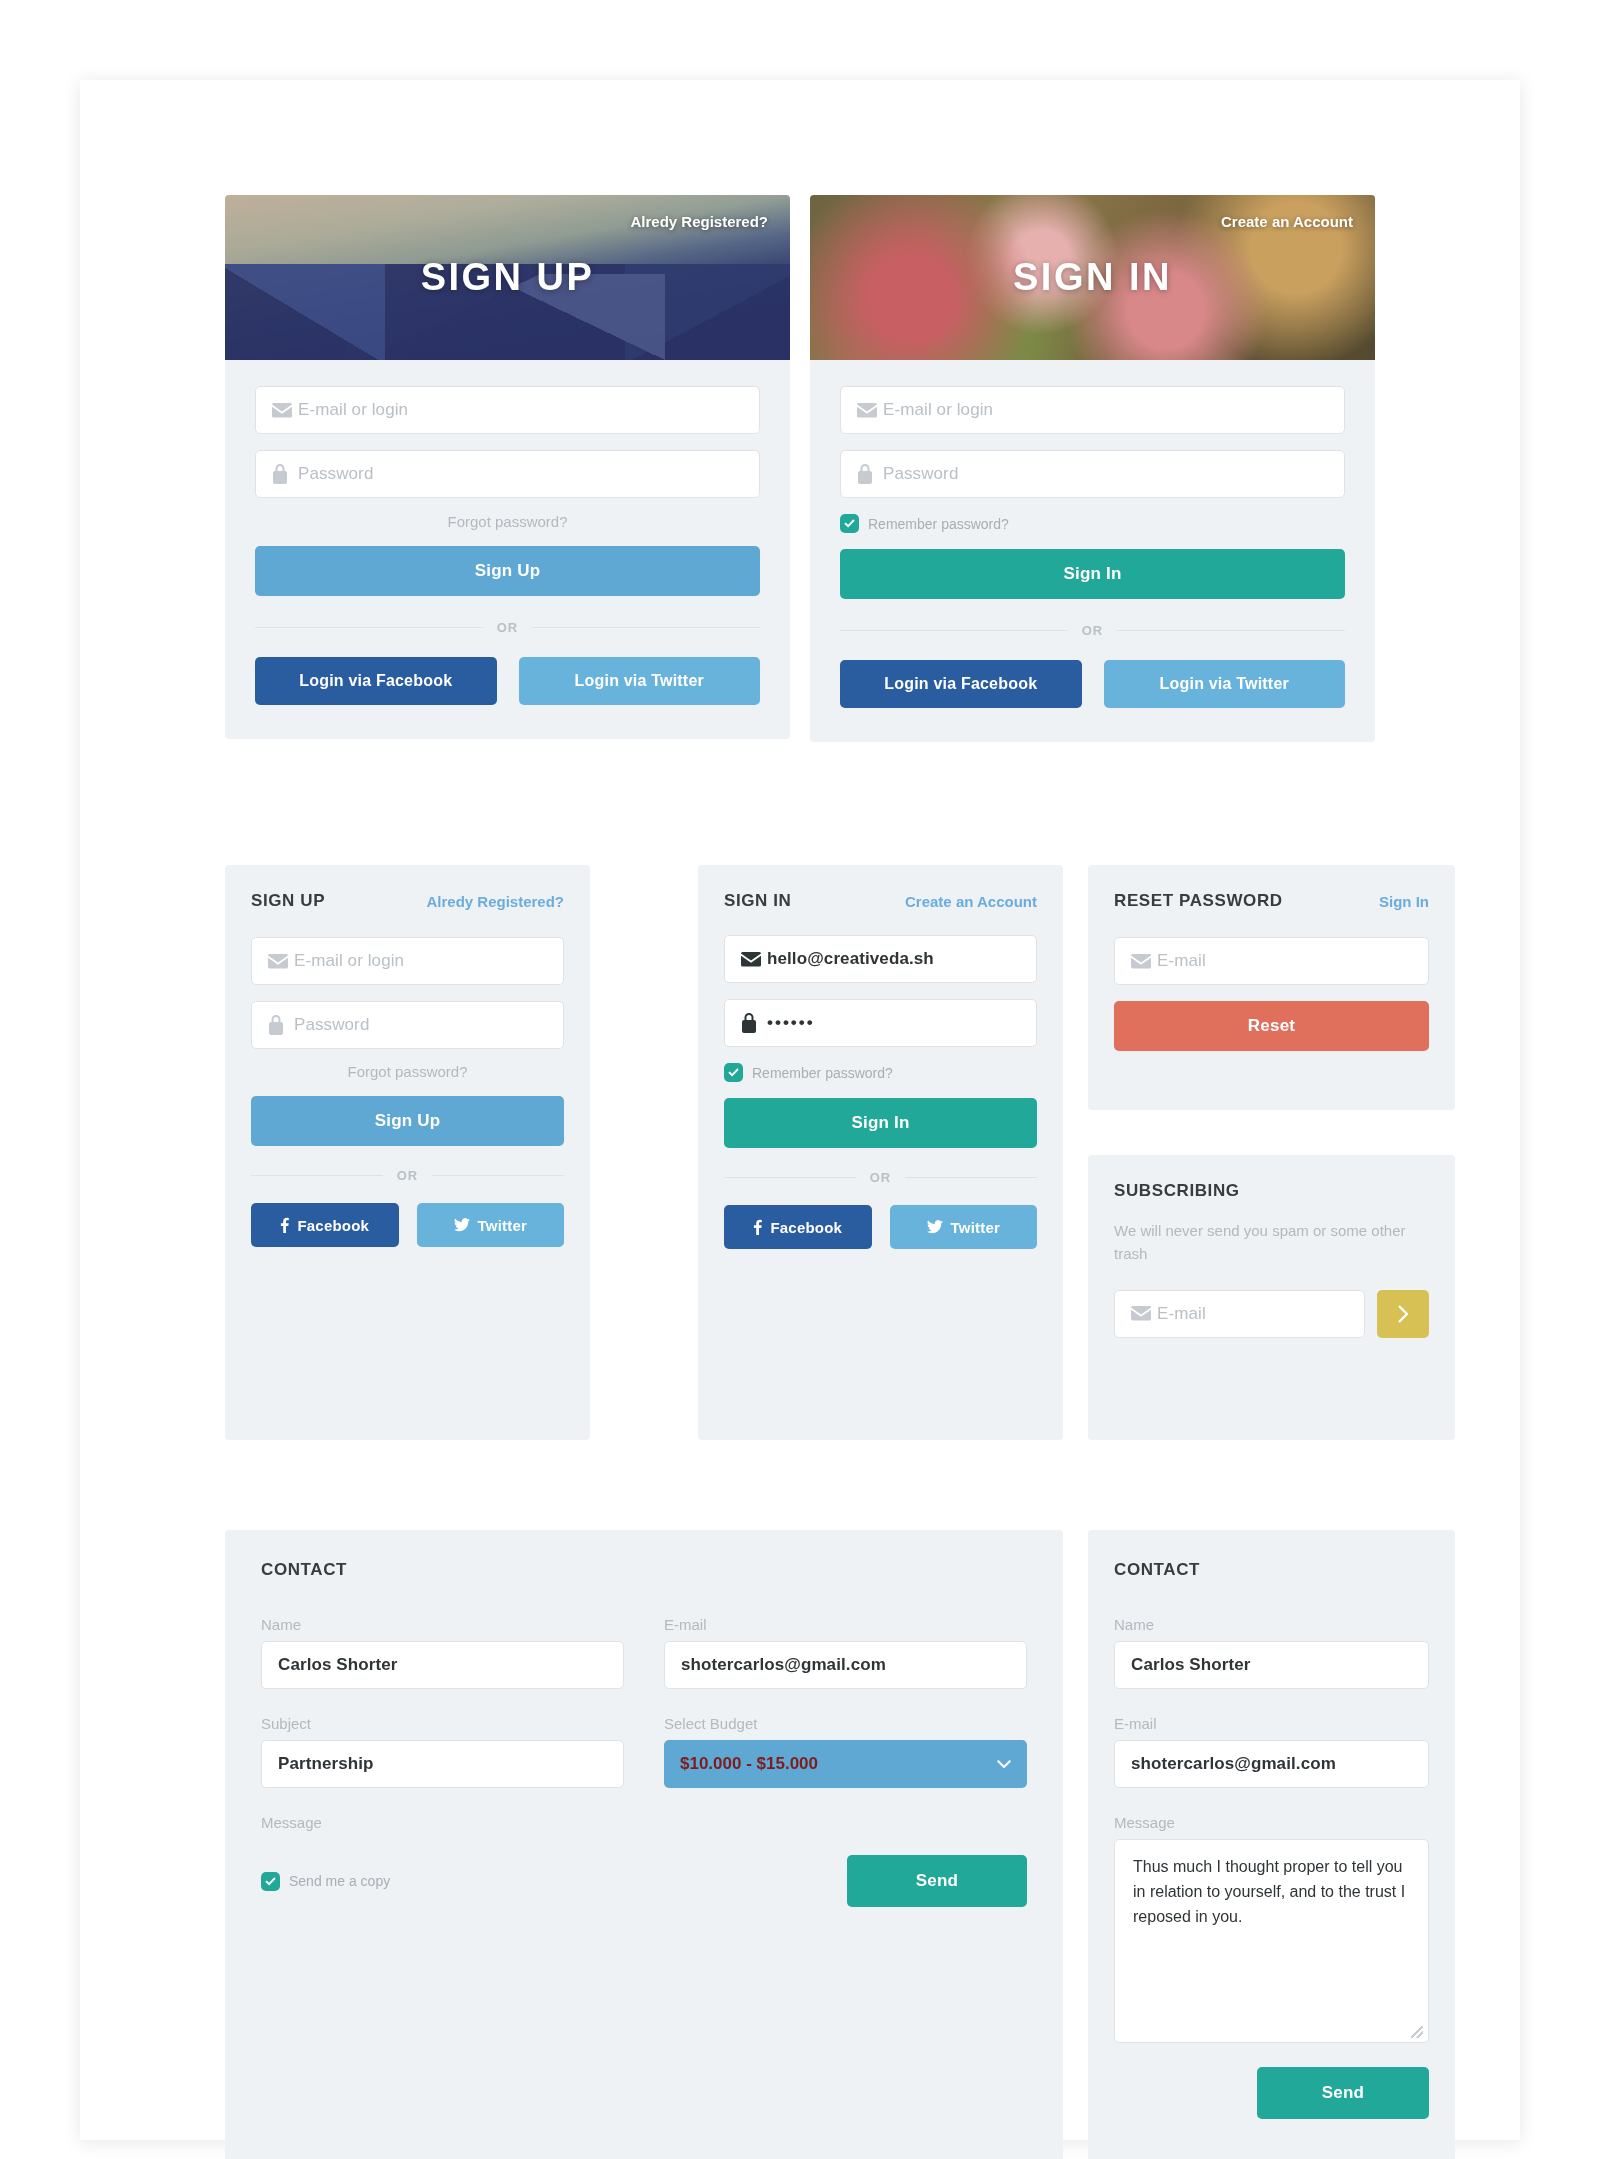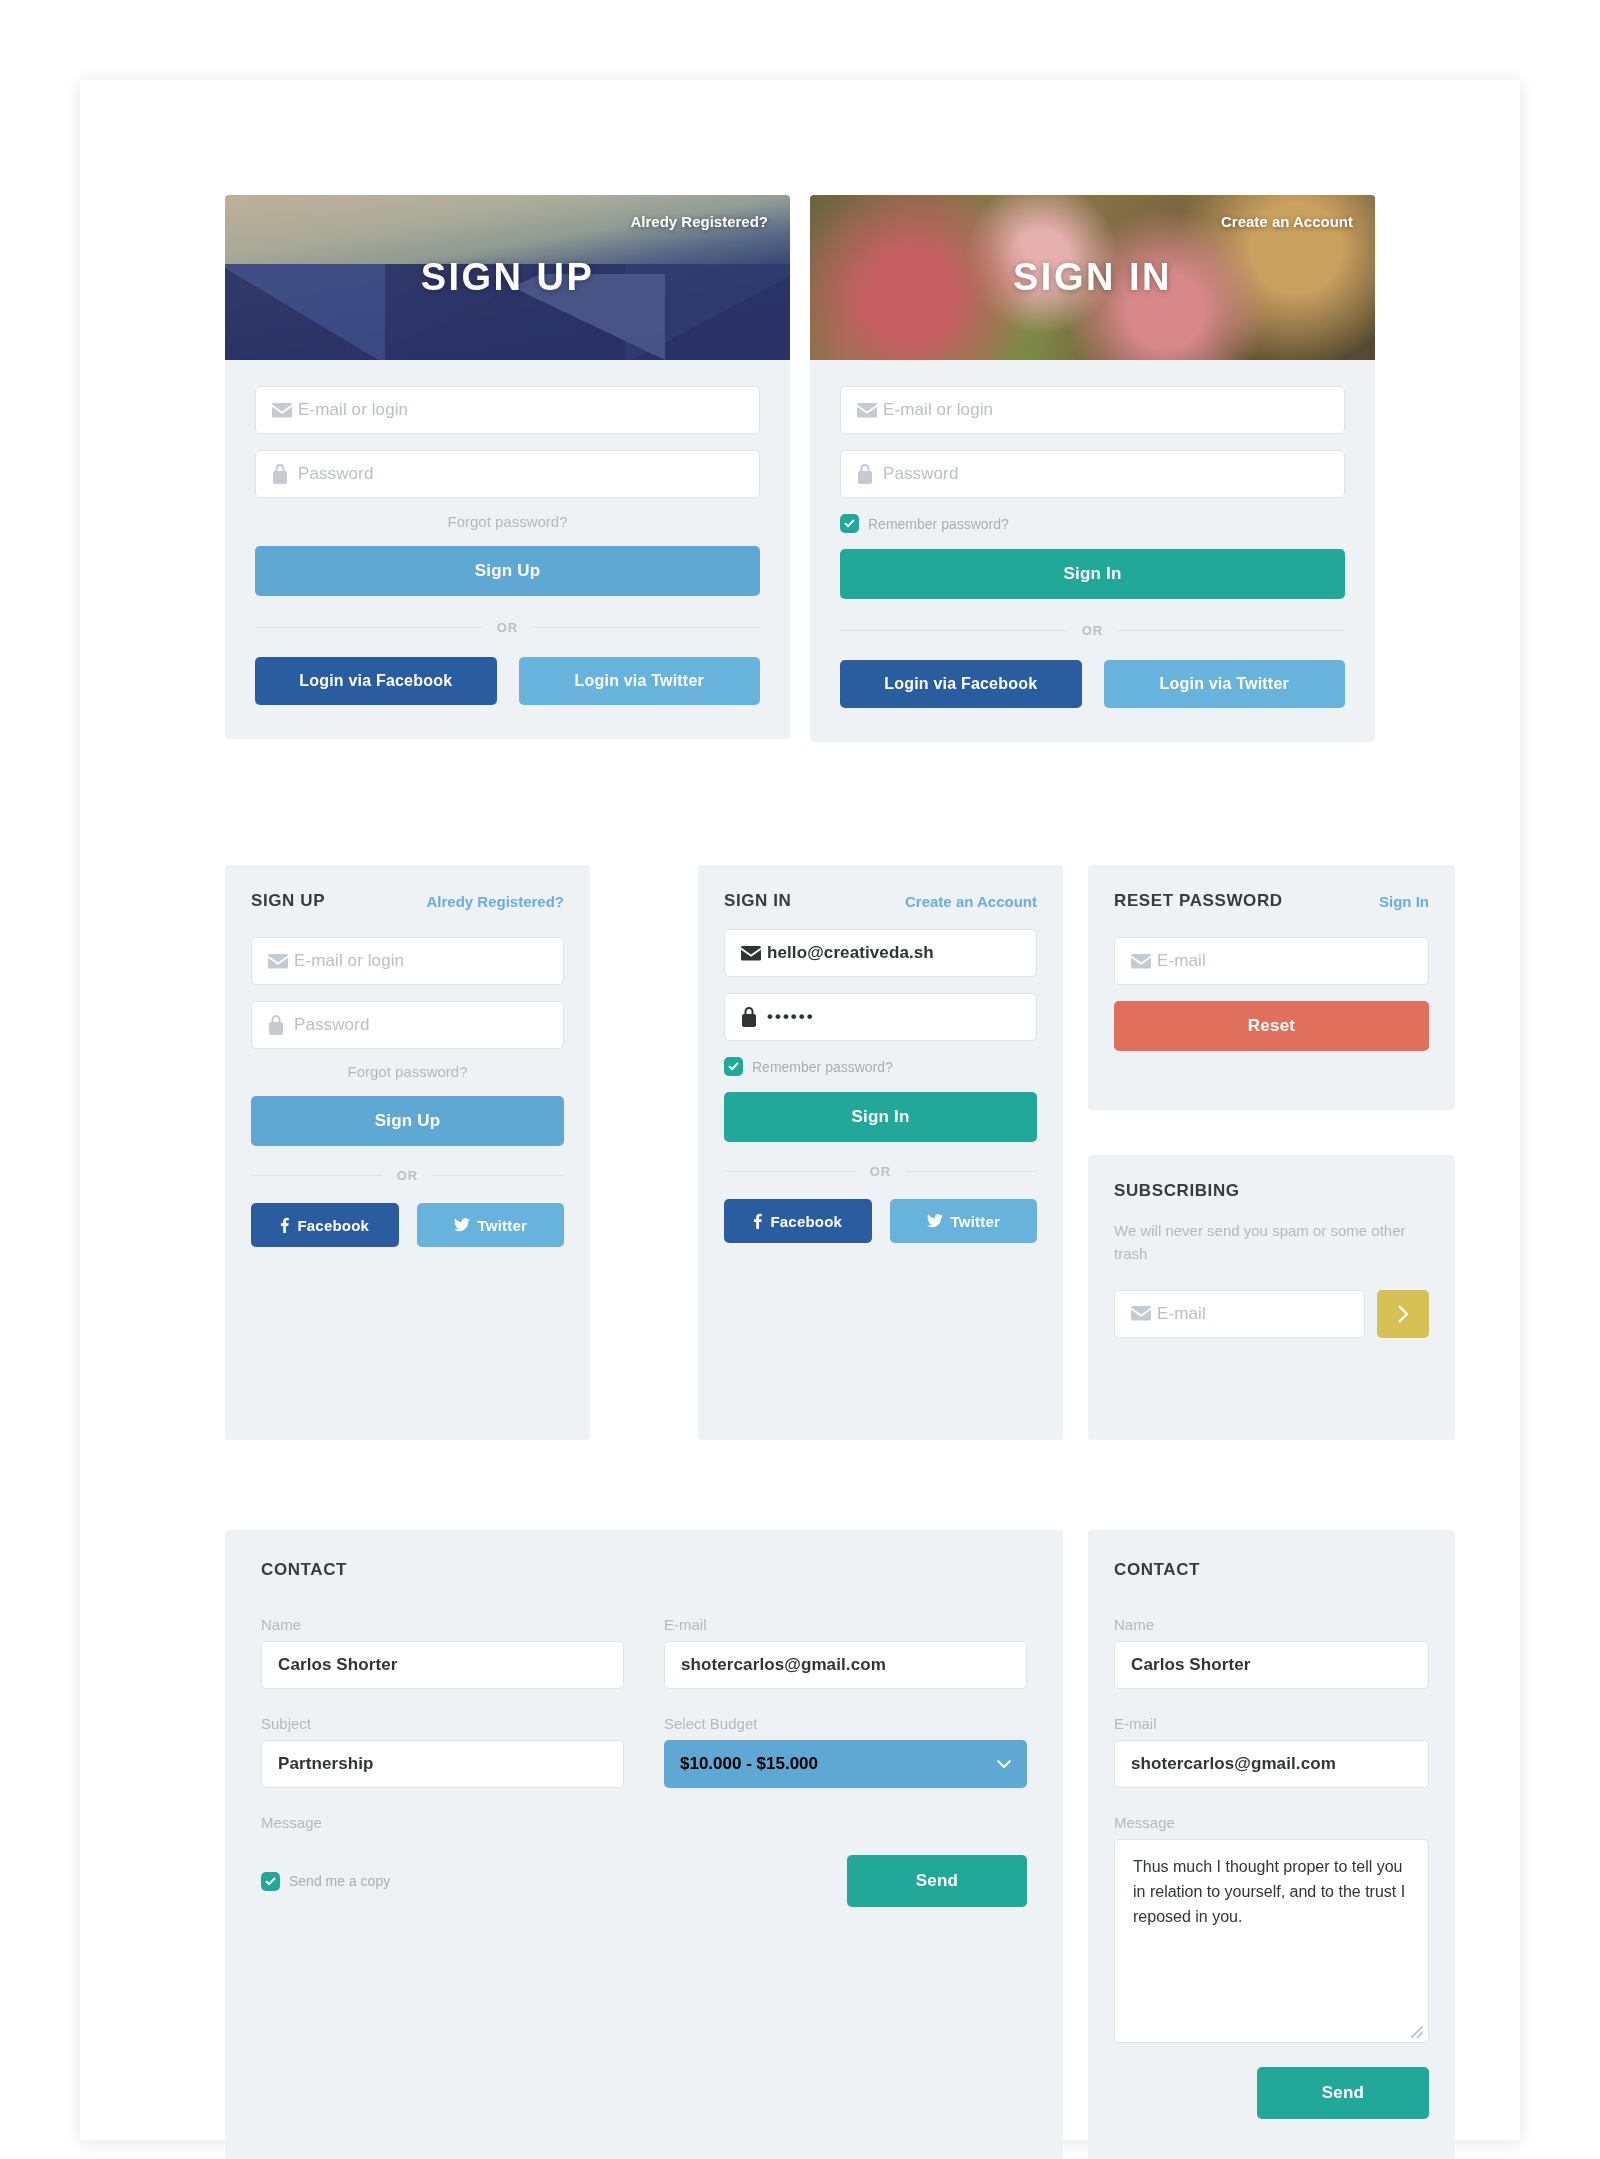--- a/index.html
+++ b/index.html
@@ -114,21 +114,21 @@
   }
   .ta .grip {
     position:absolute; right:5px; bottom:4px; width:12px; height:12px;
     background:
       linear-gradient(135deg, transparent 45%, #c6ccd1 45%, #c6ccd1 55%, transparent 55%),
       linear-gradient(135deg, transparent 70%, #c6ccd1 70%, #c6ccd1 80%, transparent 80%);
   }
   .select-blue {
     background:#5fa8d3; border-radius:5px; height:48px;
     display:flex; align-items:center; justify-content:space-between;
-    padding:0 16px; color:#000000; font-size:17px; font-weight:700;
+    padding:0 16px; color:#7f1d1d; font-size:17px; font-weight:700;
   }
 </style>
 </head>
 <body>
 
 <div class="page">
 
   <div class="hero-panel" style="position:absolute;left:145px;top:115px;">
     <div class="hero-img mountain">
       <span class="h-link">Alredy Registered?</span>
@@ -250,21 +250,21 @@
         <span>Twitter</span>
       </button>
     </div>
   </div>
 
   <div class="mid-card" style="position:absolute;left:618px;top:785px;width:365px;height:575px;padding:26px 26px 30px;">
     <div class="mid-head">
       <span class="card-title">SIGN IN</span>
       <span class="card-link">Create an Account</span>
     </div>
-    <div class="field" style="margin-top:18px;">
+    <div class="field" style="margin-top:24px;">
       <span class="ico">
         <svg width="20" height="15" viewBox="0 0 20 15">
             <path fill="#2f3437" d="M0 1.5A1.5 1.5 0 0 1 1.5 0h17A1.5 1.5 0 0 1 20 1.5L10 8.5 0 1.5Zm0 2.3V13a1.5 1.5 0 0 0 1.5 1.5h17A1.5 1.5 0 0 0 20 13V3.8l-10 7-10-7Z"></path>
           </svg>
       </span>
       <span class="txt filled">hello@creativeda.sh</span>
     </div>
     <div class="field" style="margin-top:16px;">
       <span class="ico">
         <svg width="16" height="20" viewBox="0 0 16 20">

